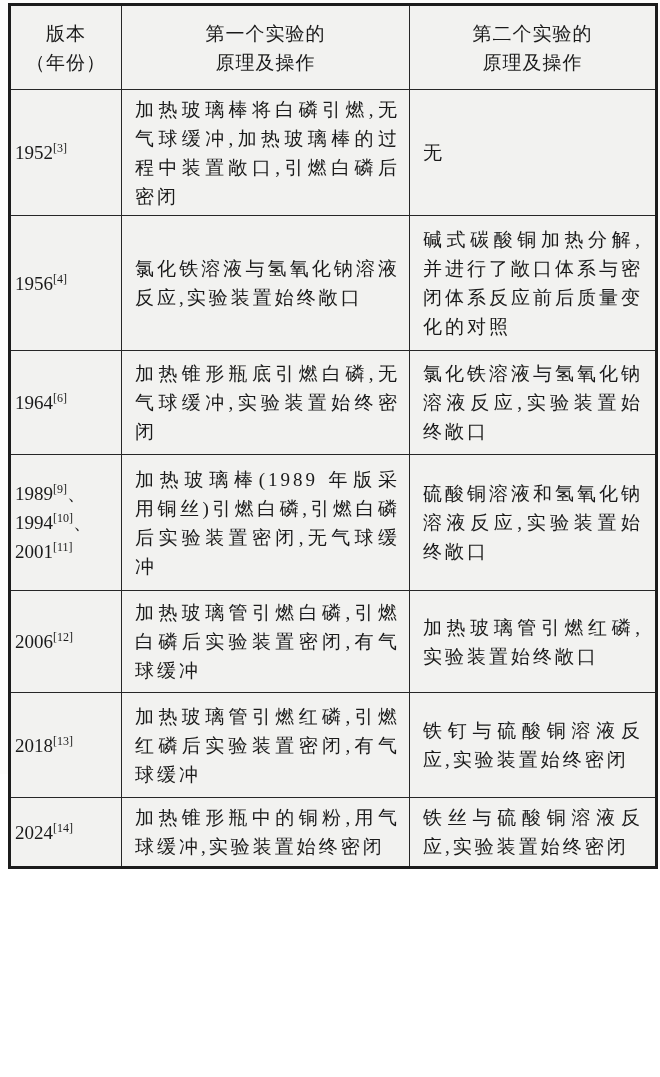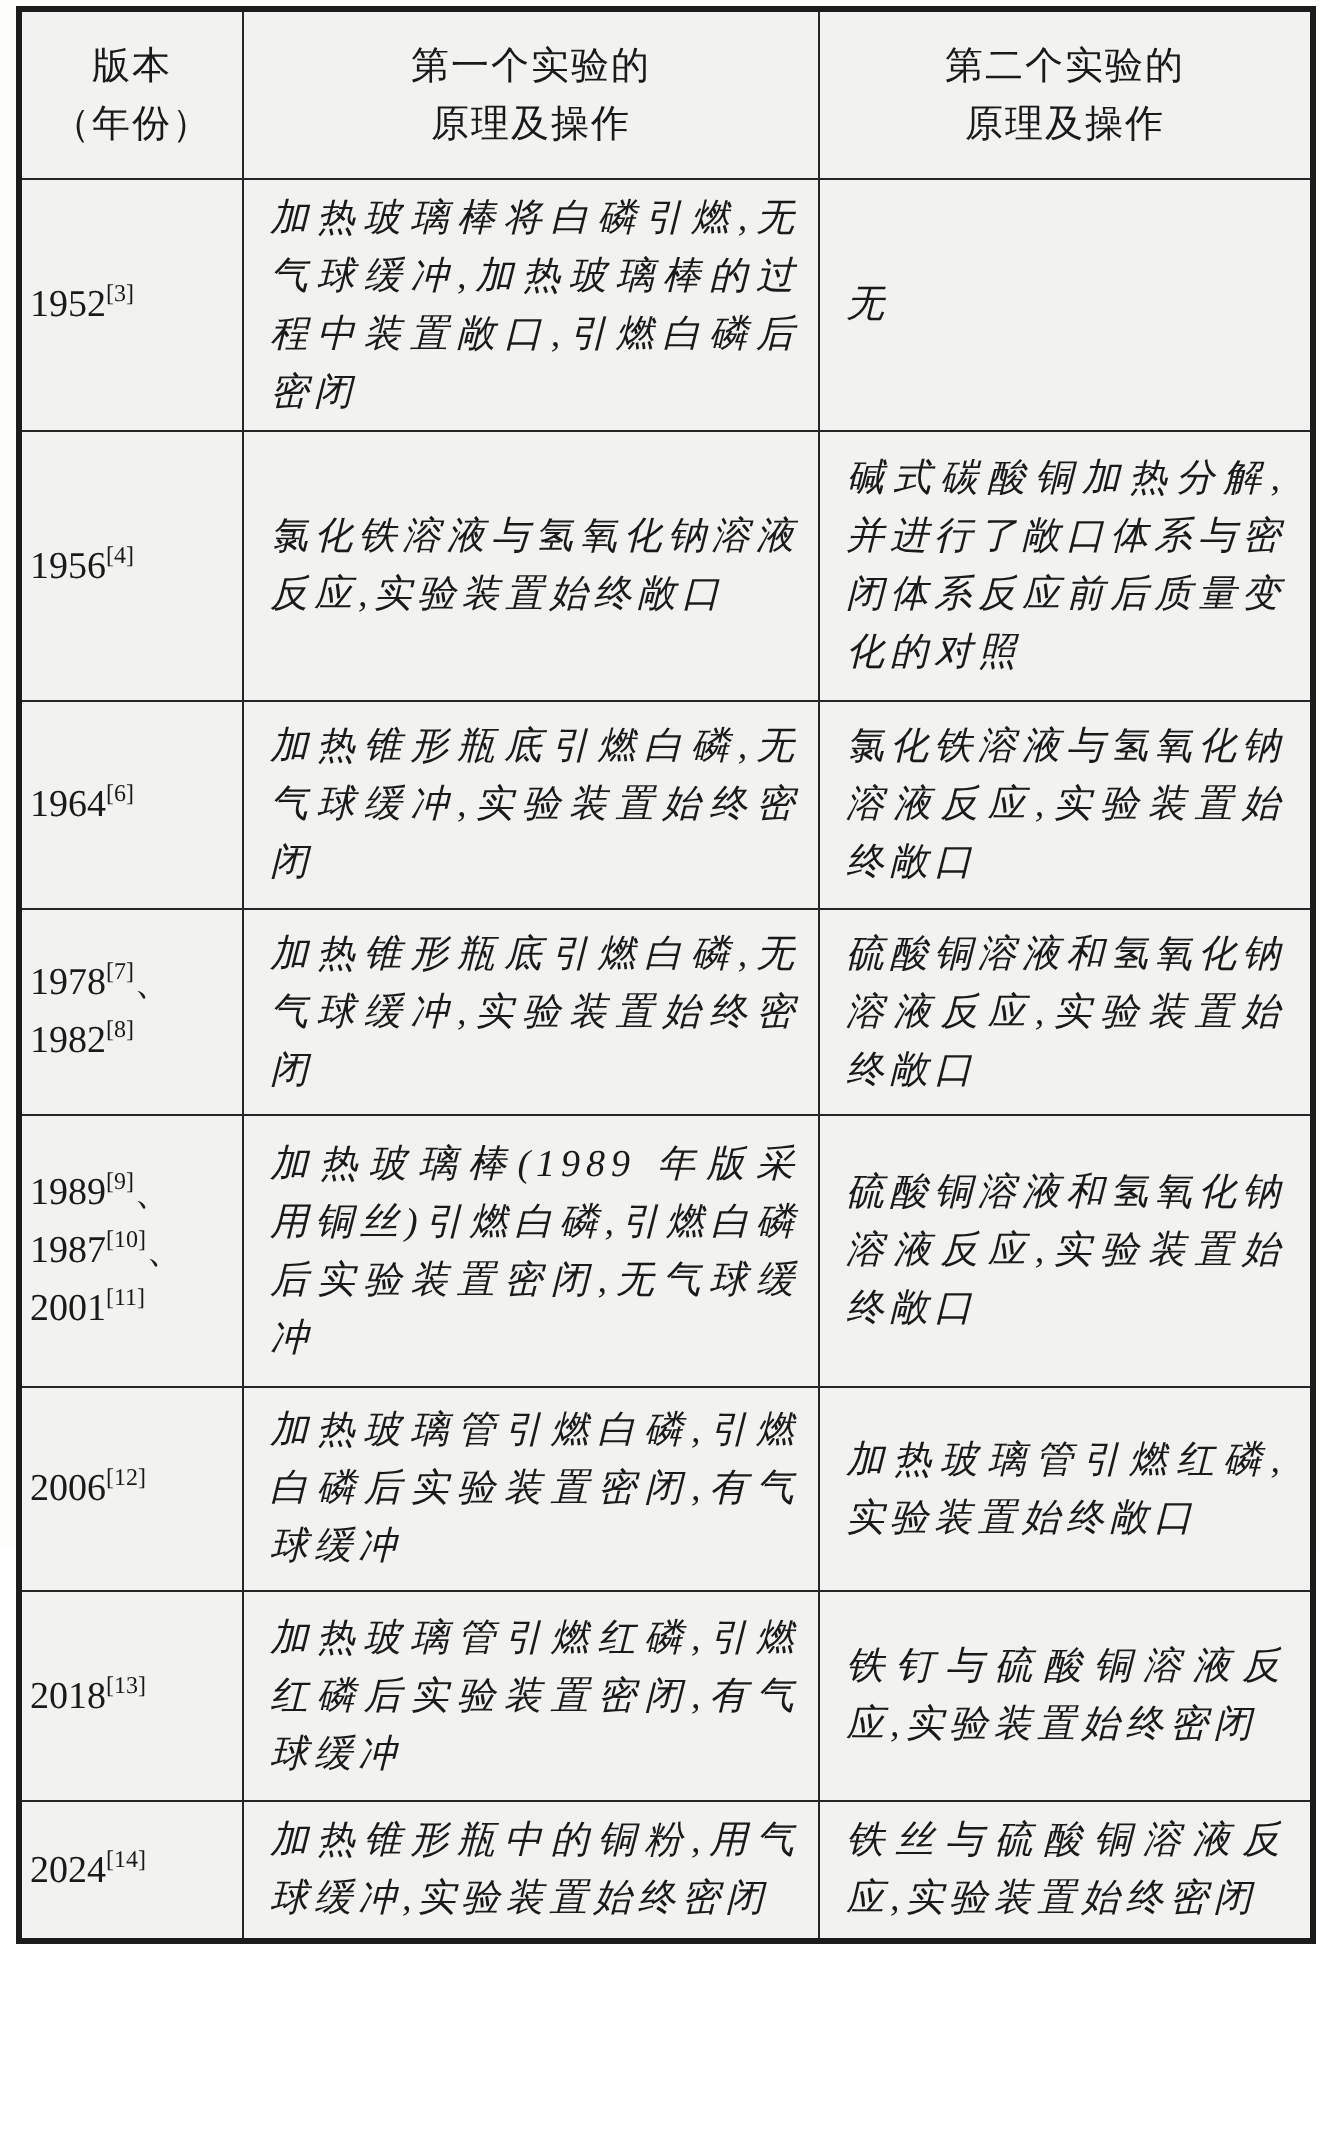--- a/index.html
+++ b/index.html
@@ -60,21 +60,20 @@
     line-height: 0;
   }
   .year-sep {
     letter-spacing: 0;
   }
   td.exp-cell {
     text-align: justify;
     text-justify: inter-character;
     letter-spacing: 3px;
     padding: 4px 9px 4px 13px;
-    font-style: italic;
   }
   td.exp-cell.exp2 {
     padding: 4px 12px 4px 13px;
   }
 </style>
 </head>
 <body>
 
 <div class="scan-page">
   <table class="edition-table">
@@ -108,32 +107,24 @@
           <td class="exp-cell exp1">氯化铁溶液与氢氧化钠溶液反应,实验装置始终敞口</td>
           <td class="exp-cell exp2">碱式碳酸铜加热分解,并进行了敞口体系与密闭体系反应前后质量变化的对照</td>
         </tr>
         <tr style="height: 104px;">
           <td class="year-cell">
             <div class="year-line"><span>1964</span><sup>[6]</sup></div>
           </td>
           <td class="exp-cell exp1">加热锥形瓶底引燃白磷,无气球缓冲,实验装置始终密闭</td>
           <td class="exp-cell exp2">氯化铁溶液与氢氧化钠溶液反应,实验装置始终敞口</td>
         </tr>
-        <tr style="height: 103px;">
-          <td class="year-cell">
-            <div class="year-line"><span>1978</span><sup>[7]</sup><span class="year-sep">、</span></div>
-            <div class="year-line"><span>1982</span><sup>[8]</sup></div>
-          </td>
-          <td class="exp-cell exp1">加热锥形瓶底引燃白磷,无气球缓冲,实验装置始终密闭</td>
-          <td class="exp-cell exp2">硫酸铜溶液和氢氧化钠溶液反应,实验装置始终敞口</td>
-        </tr>
         <tr style="height: 136px;">
           <td class="year-cell">
             <div class="year-line"><span>1989</span><sup>[9]</sup><span class="year-sep">、</span></div>
-            <div class="year-line"><span>1987</span><sup>[10]</sup><span class="year-sep">、</span></div>
+            <div class="year-line"><span>1994</span><sup>[10]</sup><span class="year-sep">、</span></div>
             <div class="year-line"><span>2001</span><sup>[11]</sup></div>
           </td>
           <td class="exp-cell exp1">加热玻璃棒(1989 年版采用铜丝)引燃白磷,引燃白磷后实验装置密闭,无气球缓冲</td>
           <td class="exp-cell exp2">硫酸铜溶液和氢氧化钠溶液反应,实验装置始终敞口</td>
         </tr>
         <tr style="height: 102px;">
           <td class="year-cell">
             <div class="year-line"><span>2006</span><sup>[12]</sup></div>
           </td>
           <td class="exp-cell exp1">加热玻璃管引燃白磷,引燃白磷后实验装置密闭,有气球缓冲</td>

